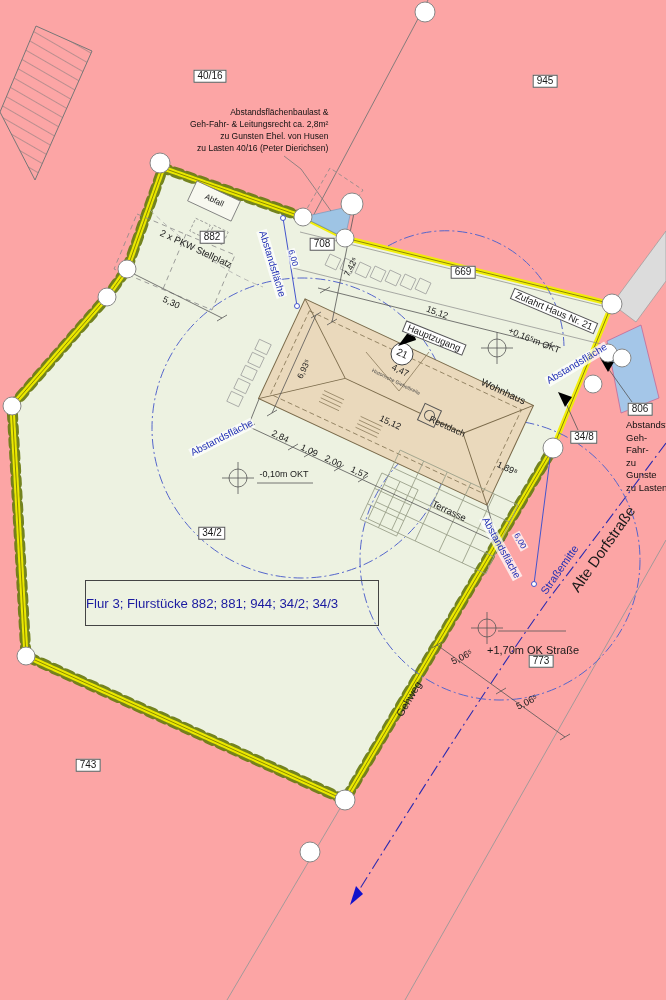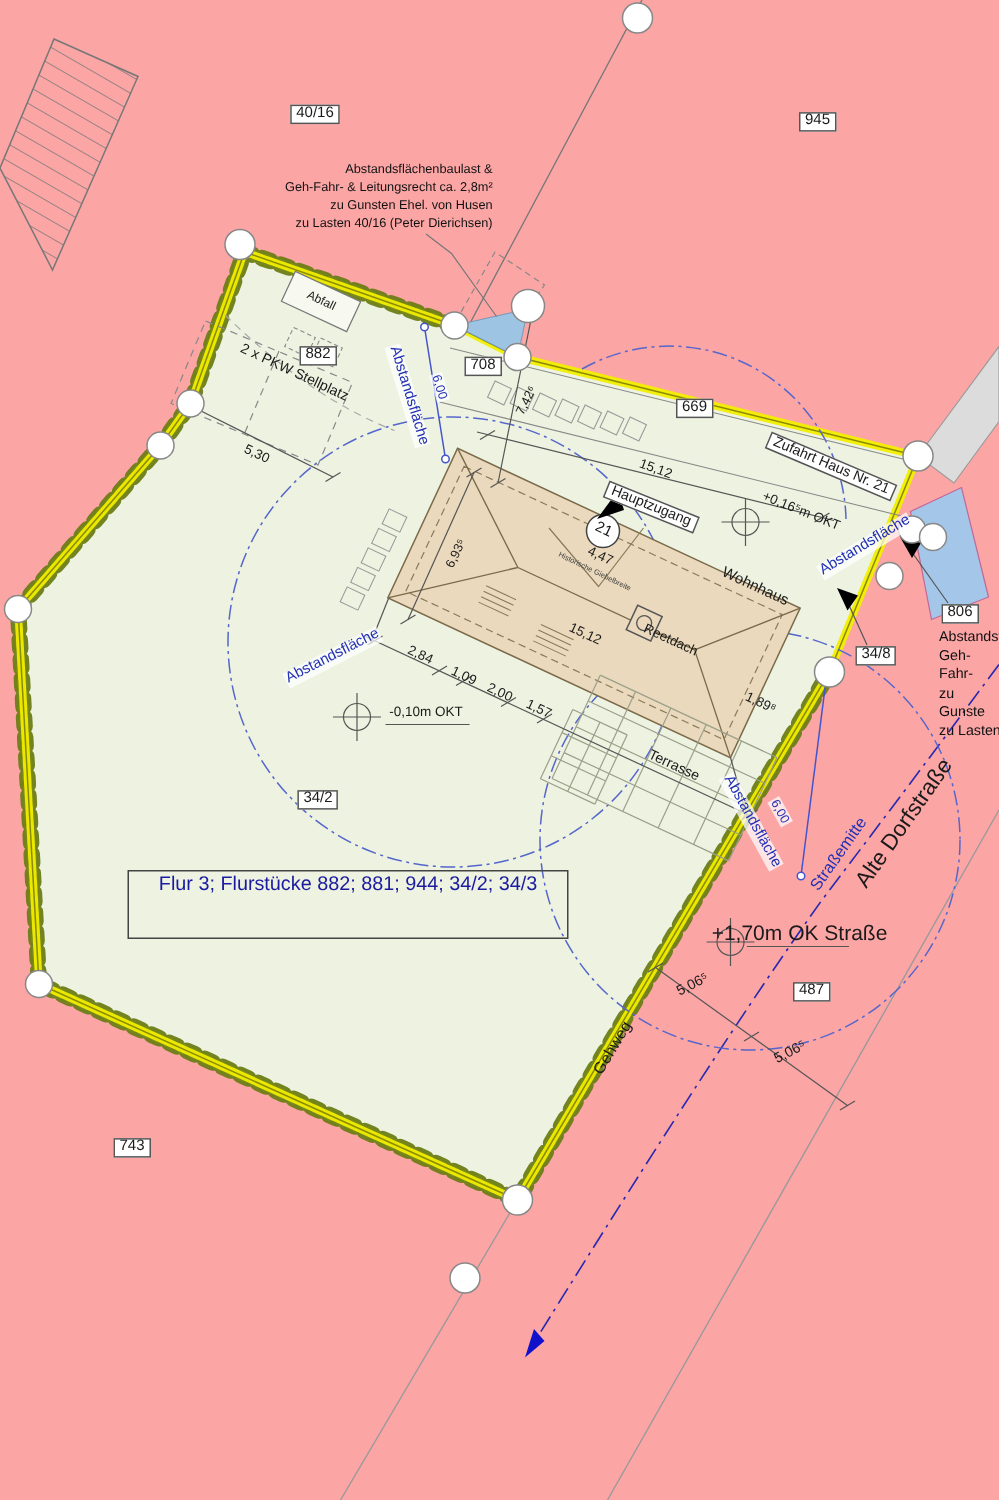--- a/index.html
+++ b/index.html
@@ -8,21 +8,21 @@
   #plan svg{position:absolute;left:0;top:0;}
   .lbl{position:absolute;white-space:nowrap;color:#1a1a1a;line-height:1.05;
        transform:translate(-50%,-50%) rotate(var(--r,0deg));}
   .box{border:1px solid #555;background:#fff;padding:0 3px;font-size:10px;}
   .blue{color:#2230b5;background:rgba(255,255,255,.72);padding:0 1px;}
   .note{position:absolute;font-size:8.5px;line-height:12px;color:#111;}
   .note div{white-space:nowrap;text-align:right;}
   .note-r{position:absolute;font-size:9.5px;line-height:12.5px;color:#111;}
   #infobox{position:absolute;left:85px;top:580px;width:292px;height:44px;
            border:1.3px solid #444;color:#1b1ba0;font-size:13.2px;text-align:left;
-           display:flex;flex-direction:row;justify-content:center;gap:2px;}
+           display:flex;flex-direction:column;justify-content:center;gap:2px;}
   #infobox div{white-space:nowrap;}
 </style>
 </head>
 <body>
 
 <div id="plan">
 
 <svg width="666" height="1000" viewBox="0 0 666 1000">
   <defs>
     <pattern id="hatch" width="10" height="10" patternUnits="userSpaceOnUse" patternTransform="rotate(30)">
@@ -242,21 +242,21 @@
 </svg>
 
 <div class="lbl box" style="left:210px;top:76px">40/16</div>
 <div class="lbl box" style="left:545px;top:81px">945</div>
 <div class="lbl box" style="left:212px;top:237px">882</div>
 <div class="lbl box" style="left:322px;top:244px">708</div>
 <div class="lbl box" style="left:463px;top:272px">669</div>
 <div class="lbl box" style="left:584px;top:437px">34/8</div>
 <div class="lbl box" style="left:212px;top:533px">34/2</div>
 <div class="lbl box" style="left:640px;top:409px">806</div>
-<div class="lbl box" style="left:541px;top:661px">487</div>
+<div class="lbl box" style="left:541px;top:661px">773</div>
 <div class="lbl box" style="left:88px;top:765px">743</div>
 
 <div class="note" style="left:190px;top:106px">
   <div>Abstandsflächenbaulast &amp;</div>
   <div>Geh-Fahr- &amp; Leitungsrecht  ca. 2,8m²</div>
   <div>zu Gunsten Ehel. von Husen</div>
   <div>zu Lasten 40/16 (Peter Dierichsen)</div>
 </div>
 
 <div class="note-r" style="left:626px;top:419px">
@@ -292,19 +292,19 @@
 <div class="lbl blue" style="left:222px;top:438px;--r:-27deg;font-size:10px">Abstandsfläche</div>
 <div class="lbl blue" style="left:577px;top:364px;--r:-31deg;font-size:10px">Abstandsfläche</div>
 <div class="lbl blue" style="left:501px;top:548px;--r:61deg;font-size:10px">Abstandsfläche</div>
 <div class="lbl blue" style="left:520px;top:541px;--r:61deg;font-size:8.5px">6,00</div>
 <div class="lbl" style="left:449px;top:511px;--r:25deg;font-size:9.5px">Terrasse</div>
 <div class="lbl blue" style="left:560px;top:570px;--r:-55deg;font-size:11px;background:none">Straßemitte</div>
 <div class="lbl" style="left:603px;top:549px;--r:-55deg;font-size:15px">Alte Dorfstraße</div>
 <div class="lbl" style="left:409px;top:699px;--r:-59deg;font-size:10.5px">Gehweg</div>
 <div class="lbl" style="left:462px;top:657px;--r:-27deg;font-size:9.5px">5,06⁵</div>
 <div class="lbl" style="left:527px;top:702px;--r:-27deg;font-size:9.5px">5,06⁵</div>
-<div class="lbl" style="left:533px;top:622px;font-size:14px">+1,70m OK Straße</div>
+<div class="lbl" style="left:533px;top:651px;font-size:11px">+1,70m OK Straße</div>
 
 <div id="infobox">
   <div>Flur 3;  Flurstücke 882; 881; 944; 34/2; 34/3</div>
 </div>
 
 </div>
 
 </body></html>

